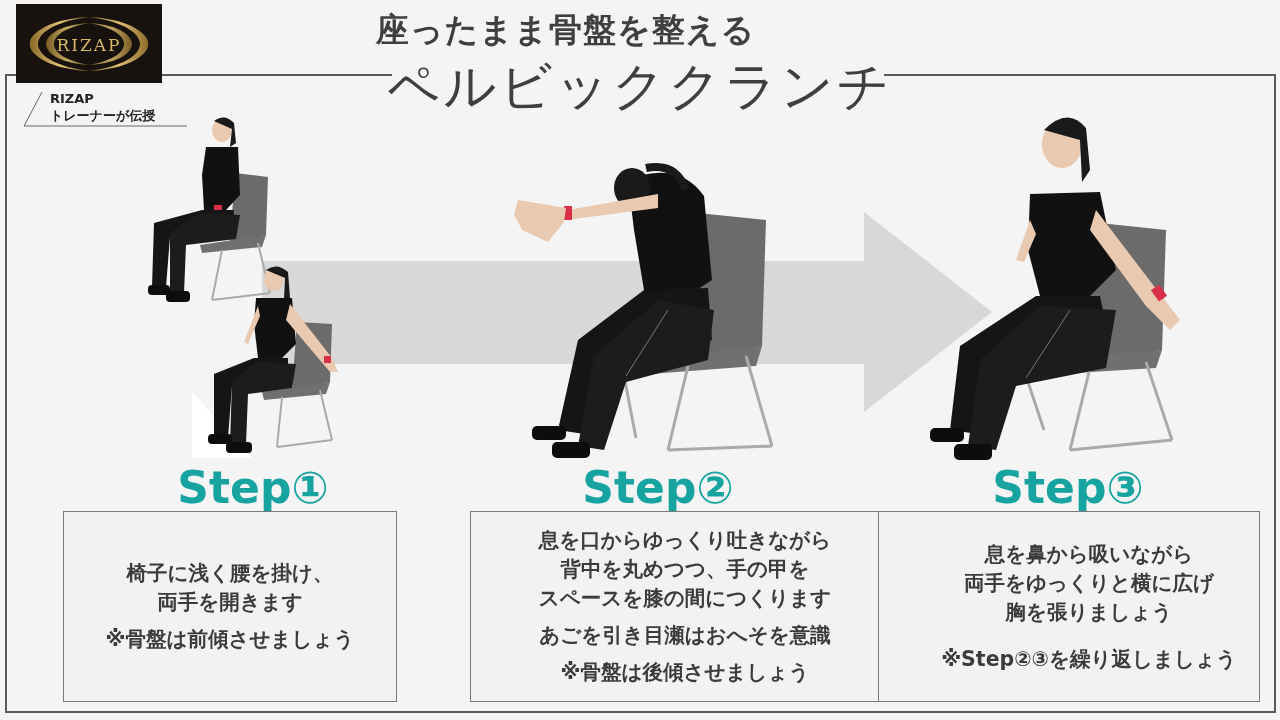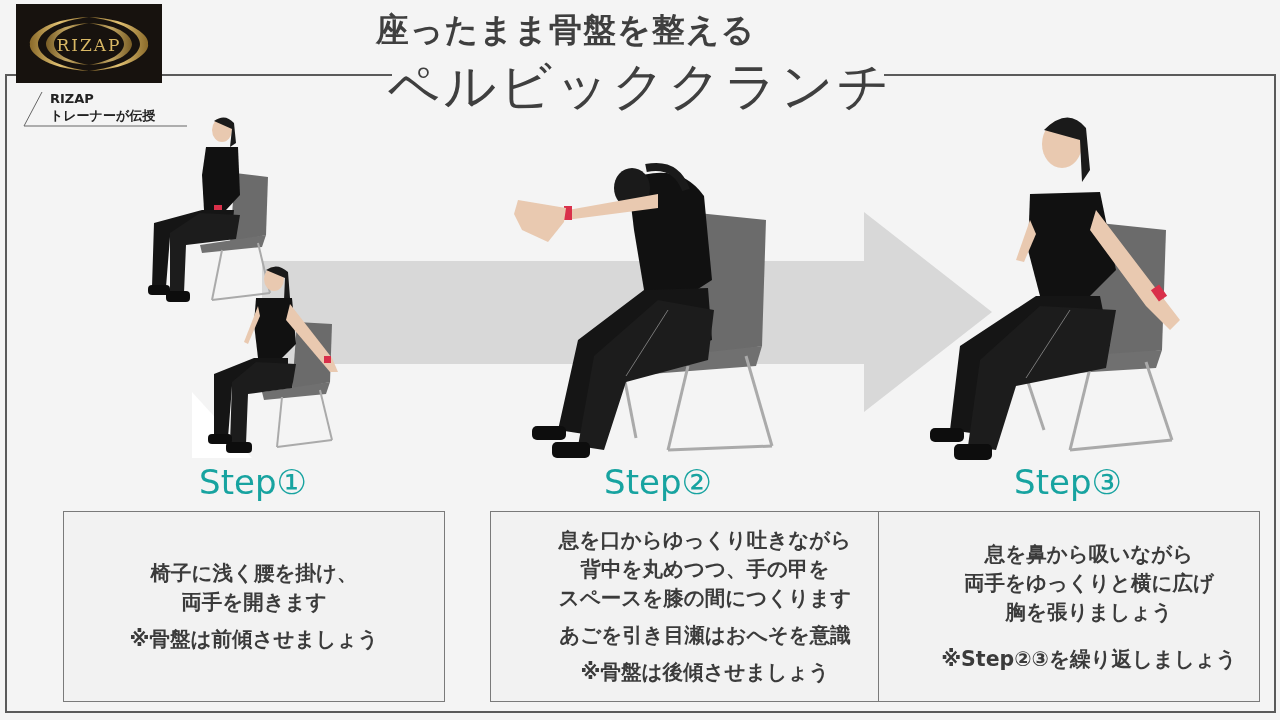--- a/index.html
+++ b/index.html
@@ -38,21 +38,21 @@
     position: absolute; left: 28px; font-weight: bold; font-size: 13px; color: #222;
   }
   .trainer-badge .line1 { top: 1px; }
   .trainer-badge .line2 { top: 17px; }
   .trainer-badge svg { position: absolute; left: 0; top: 0; }
 
   .arrow { position: absolute; left: 262px; top: 212px; }
   .figure { position: absolute; }
 
   .step-label {
-    position: absolute; font-size: 34px; font-weight: normal; color: #17a3a0;
+    position: absolute; font-size: 44px; font-weight: bold; color: #17a3a0;
     text-align: center; width: 300px; letter-spacing: 0px;
   }
   .step-box {
     position: absolute; top: 511px; height: 191px;
     border: 1.5px solid #7a7a7a; background: #f2f2f2;
     display: flex; flex-direction: column; align-items: center; justify-content: center;
     text-align: center; font-weight: bold; color: #3b3b3b; font-size: 20.5px; line-height: 29px;
   }
   .step-box .para { margin: 4px 0; }
   .step-box .line { display: block; white-space: nowrap; }
@@ -173,31 +173,31 @@
   <path d="M120 196 L 196 200 L 186 258 L 96 276 L 76 340 L 48 336 L 60 250 Z" fill="#1c1c1c"></path>
   <path d="M150 200 L 106 268" stroke="#777" stroke-width="1"></path>
   <rect x="10" y="318" width="34" height="14" rx="5" fill="#0d0d0d"></rect>
   <rect x="34" y="334" width="38" height="16" rx="5" fill="#0d0d0d"></rect>
 </svg>
 
 <div class="step-label" style="left:103px; top:462px;">Step①</div>
 <div class="step-label" style="left:508px; top:462px;">Step②</div>
 <div class="step-label" style="left:918px; top:462px;">Step③</div>
 
-<div class="step-box" style="left:63px; width:382px;align-items:center;">
+<div class="step-box" style="left:63px; width:334px;align-items:center;">
   <div class="para">
     <span class="line">椅子に浅く腰を掛け、</span>
     <span class="line">両手を開きます</span>
   </div>
   <div class="para">
     <span class="line">※骨盤は前傾させましょう</span>
   </div>
 </div>
 
-<div class="step-box" style="left:490px; width:430px;">
+<div class="step-box" style="left:470px; width:430px;">
   <div class="para">
     <span class="line">息を口からゆっくり吐きながら</span>
     <span class="line">背中を丸めつつ、手の甲を</span>
     <span class="line">スペースを膝の間につくります</span>
   </div>
   <div class="para">
     <span class="line">あごを引き目瀬はおへそを意識</span>
   </div>
   <div class="para">
     <span class="line">※骨盤は後傾させましょう</span>

